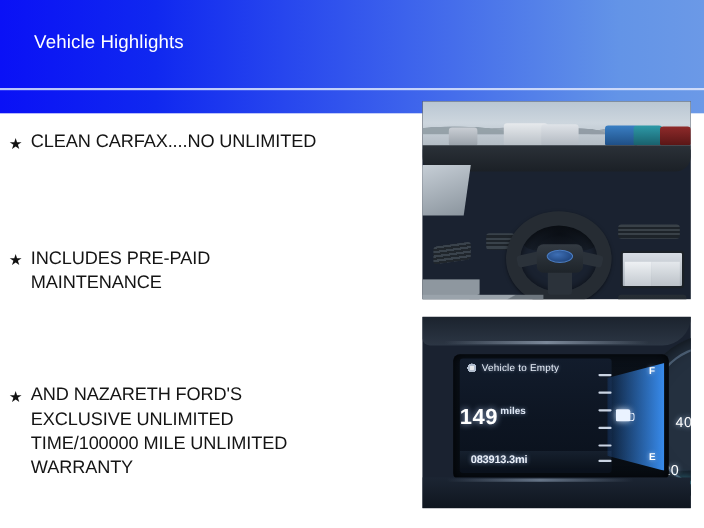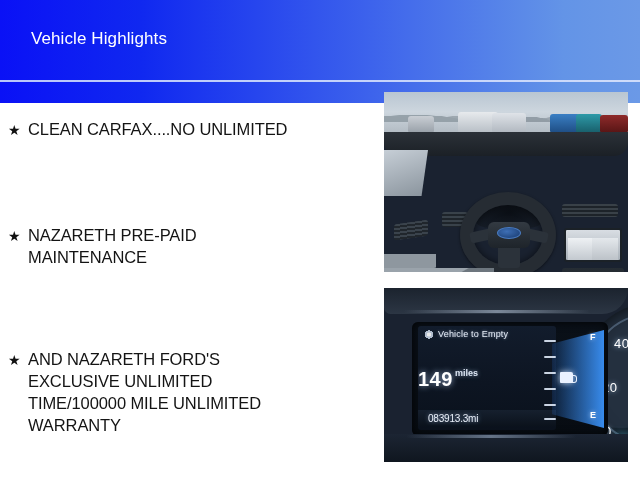--- a/index.html
+++ b/index.html
@@ -263,21 +263,21 @@
   .p2-range-unit {
     color: #dde6f3; font-size: 9px; font-weight: 600; margin-left: 2px;
     text-shadow: 0 0 4px rgba(190,215,255,.6);
   }
   .p2-odo-strip {
     position: absolute; left: 0; bottom: 4px; width: 138px; height: 16px;
     background: linear-gradient(to bottom, #16202e, #0b121c);
   }
   .p2-odo {
     position: absolute; left: 10px; bottom: 6px;
-    color: #e9eff8; font-size: 10px; font-weight: 400; letter-spacing: -.2px;
+    color: #e9eff8; font-size: 10px; font-weight: 700; letter-spacing: -.2px;
     text-shadow: 0 0 4px rgba(180,210,255,.7);
     white-space: nowrap;
   }
   .p2-fuel {
     position: absolute; left: 168px; top: 42px; width: 52px; height: 98px;
     background: linear-gradient(to right, rgba(40,120,235,.15), rgba(60,150,255,.92));
     clip-path: polygon(0% 14%, 100% 0%, 100% 100%, 0% 86%);
     box-shadow: 0 0 14px rgba(70,150,255,.55);
   }
   .p2-fuel-tick {
@@ -330,20 +330,21 @@
   .p2-tick.k1 { left: 8px;  top: 46px;  transform: rotate(-42deg); }
   .p2-tick.k2 { left: 4px;  top: 64px;  transform: rotate(-26deg); }
   .p2-tick.k3 { left: 2px;  top: 82px;  transform: rotate(-10deg); }
   .p2-tick.k4 { left: 3px;  top: 100px; transform: rotate(8deg); }
   .p2-tick.k5 { left: 8px;  top: 118px; transform: rotate(24deg); }
   .p2-tick.k6 { left: 17px; top: 133px; transform: rotate(40deg); }
   .p2-num {
     position: absolute;
     color: #ffffff; font-size: 13px; font-weight: 400; letter-spacing: .5px;
     text-shadow: 0 0 5px rgba(190,220,255,.8);
+    margin-top: 40px;
   }
   .p2-num.n40 { left: 34px; top: 32px; }
   .p2-num.n20 { left: 22px; top: 76px; }
   .p2-num.n0  { left: 24px; top: 120px; }
   .p2-needle {
     position: absolute; left: 36px; top: 134px; width: 30px; height: 3px;
     background: linear-gradient(to right, #6ff3ff, #2bb9d8);
     border-radius: 2px;
     transform: rotate(16deg);
     box-shadow: 0 0 8px rgba(90,230,255,.9);
@@ -370,21 +371,21 @@
 
   <div id="highlights">
 
     <div class="bullet-row b0">
       <span class="bullet-star">★</span>
       <span class="bullet-text">CLEAN CARFAX....NO UNLIMITED</span>
     </div>
 
     <div class="bullet-row b1">
       <span class="bullet-star">★</span>
-      <span class="bullet-text">NAZARETH PRE-PAID
+      <span class="bullet-text">INCLUDES PRE-PAID
 MAINTENANCE</span>
     </div>
 
     <div class="bullet-row b2">
       <span class="bullet-star">★</span>
       <span class="bullet-text">AND NAZARETH FORD'S
 EXCLUSIVE UNLIMITED
 TIME/100000 MILE UNLIMITED
 WARRANTY</span>
     </div>

